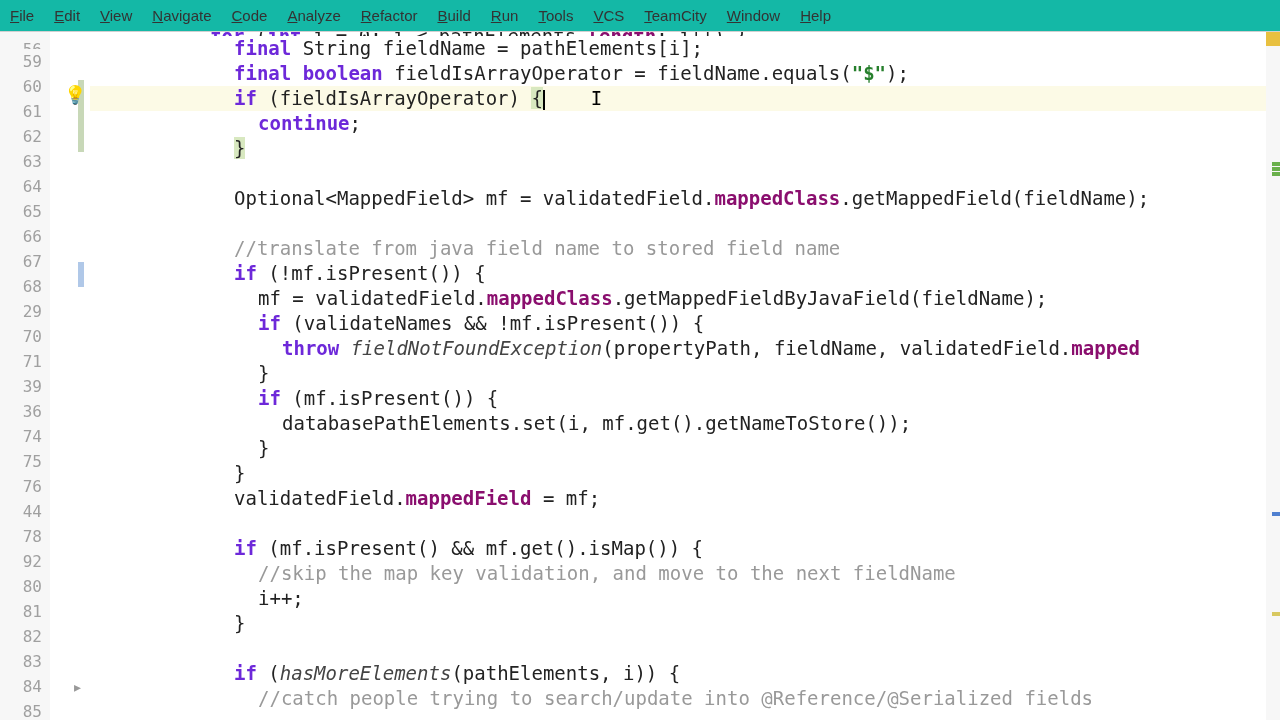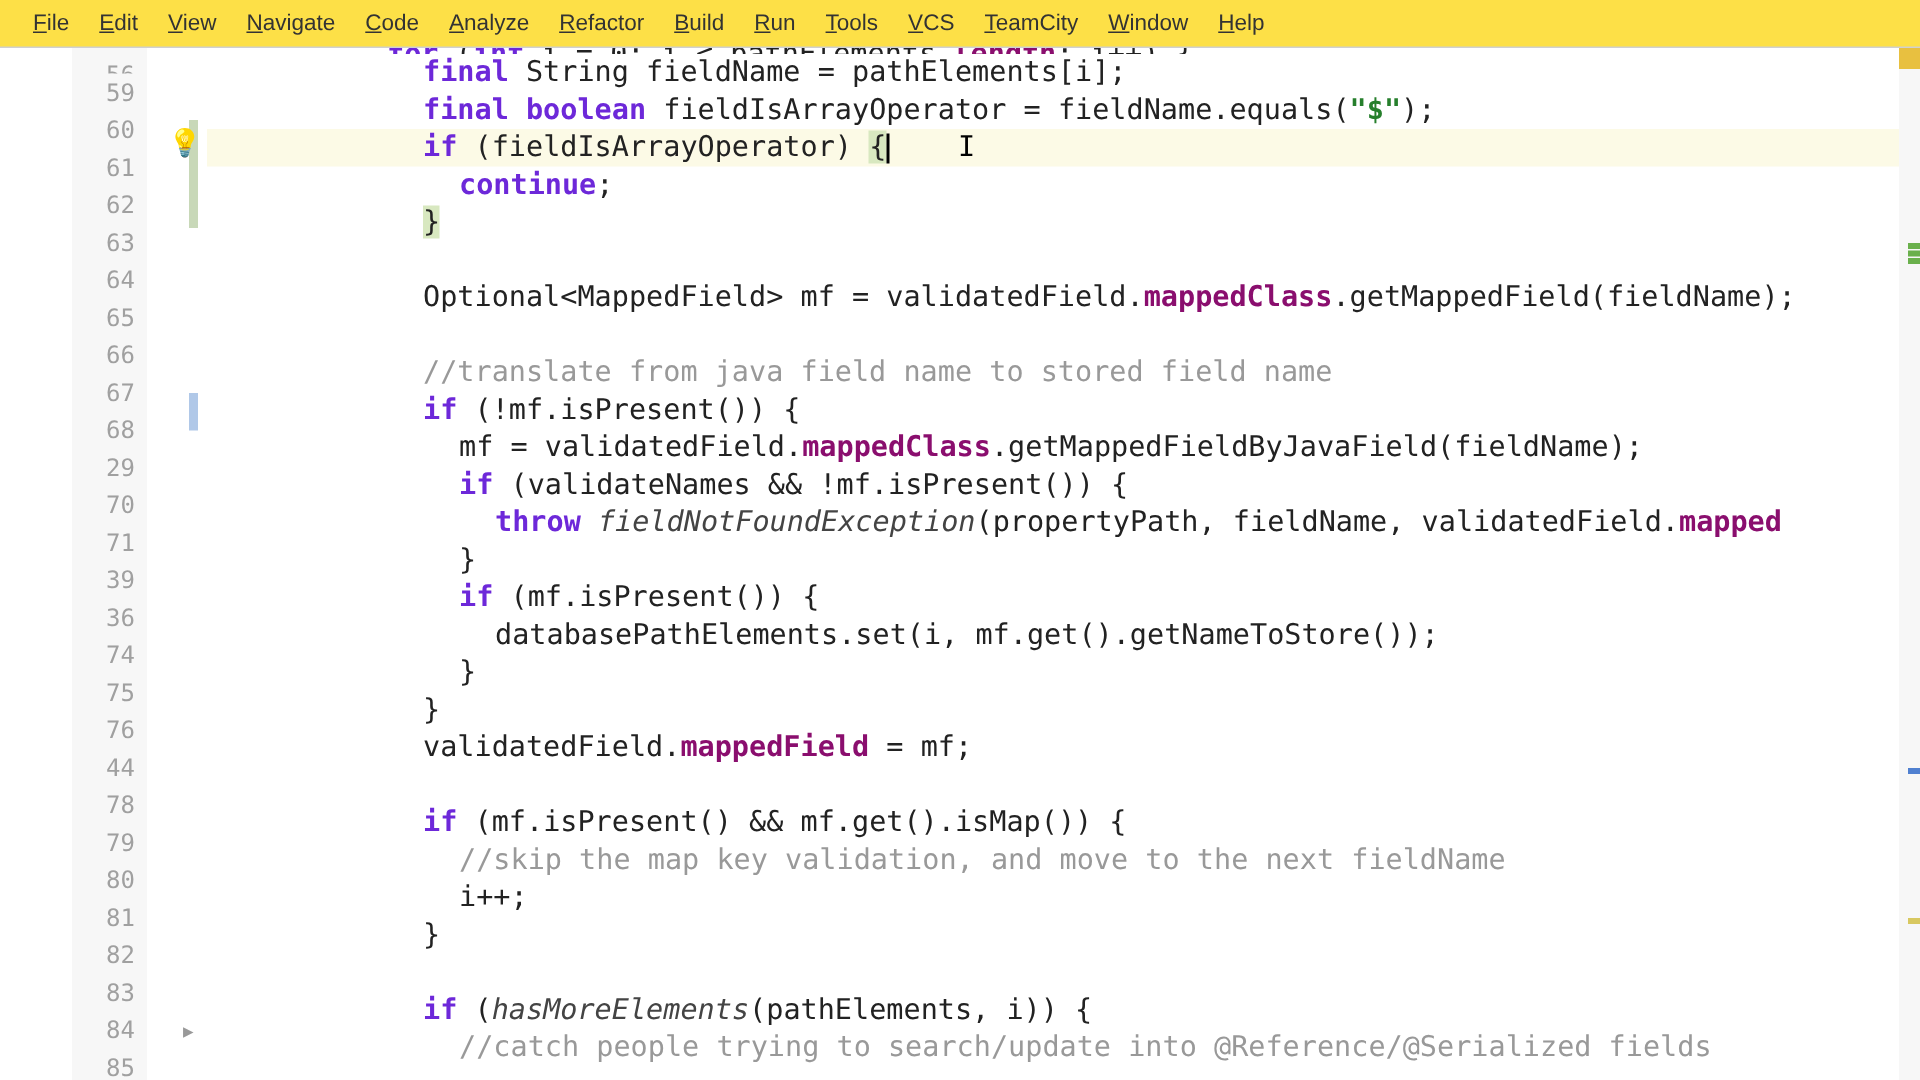--- a/index.html
+++ b/index.html
@@ -7,38 +7,37 @@
   font-family: "Segoe UI", Arial, sans-serif;
   font-size: 14px;
   background: #fff;
   width: 1280px;
   height: 720px;
   overflow: hidden;
   position: relative;
 }
 .menubar {
   display: flex;
-  background: #fde047;
+  background: #14b8a6;
   border-bottom: 1px solid #d0d0d0;
   height: 32px;
   align-items: center;
-  padding: 0 12px;
+  padding: 0 0;
 }
 .menubar-item {
   padding: 4px 10px;
   font-size: 15px;
   color: #333;
   cursor: pointer;
 }
 .menubar-item u { text-decoration: underline; }
 .editor-area {
   display: flex;
   height: calc(100% - 32px);
   position: relative;
-  margin-left: 48px;
 }
 .gutter {
   width: 50px;
   background: #f7f7f7;
   text-align: right;
   padding-right: 8px;
   color: #a0a0a0;
   font-family: "Consolas", "Menlo", monospace;
   font-size: 16px;
   line-height: 25px;
@@ -167,21 +166,21 @@
       <div class="gutter-line">29</div>
       <div class="gutter-line">70</div>
       <div class="gutter-line">71</div>
       <div class="gutter-line">39</div>
       <div class="gutter-line">36</div>
       <div class="gutter-line">74</div>
       <div class="gutter-line">75</div>
       <div class="gutter-line">76</div>
       <div class="gutter-line">44</div>
       <div class="gutter-line">78</div>
-      <div class="gutter-line">79</div>
+      <div class="gutter-line">92</div>
       <div class="gutter-line">80</div>
       <div class="gutter-line">81</div>
       <div class="gutter-line">82</div>
       <div class="gutter-line">83</div>
       <div class="gutter-line">84</div>
       <div class="gutter-line">85</div>
     </div>
   <div class="marker-col">
       <div class="change-bar " style="top: 48px; height: 72px;"></div>
       <div class="change-bar blue" style="top: 230px; height: 25px;"></div>

